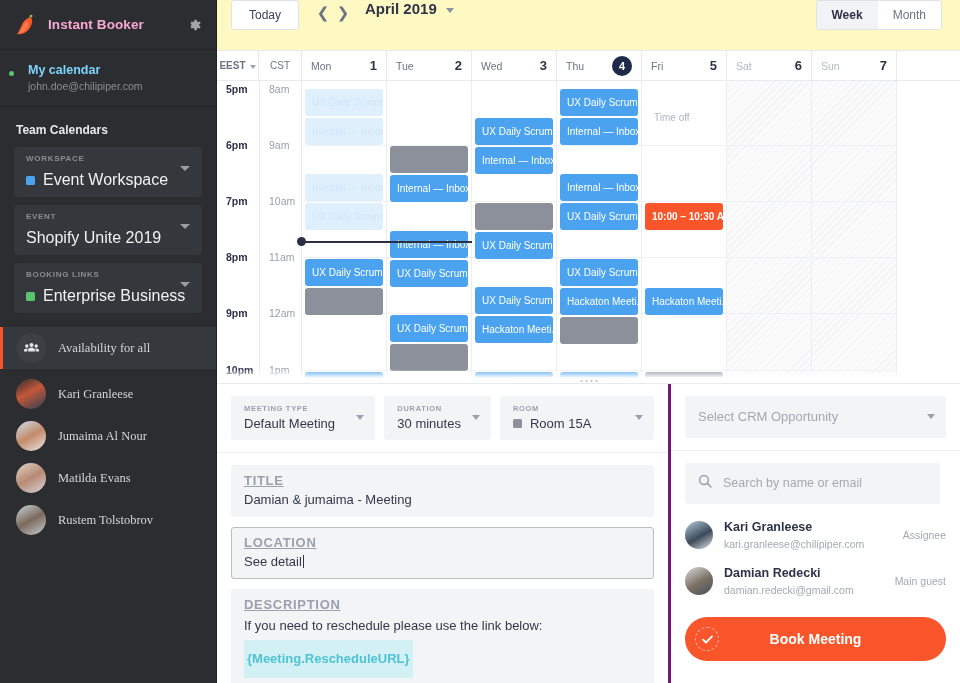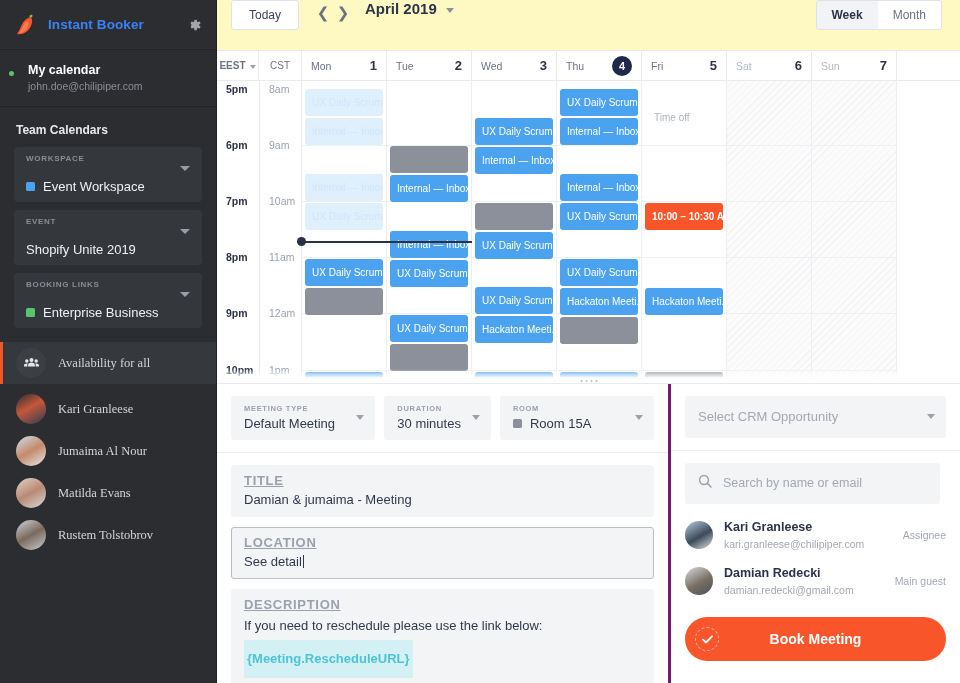--- a/index.html
+++ b/index.html
@@ -21,21 +21,21 @@
     border-right: 1px solid #1f2124;
   }
   .sb-brand {
     height: 50px; display: flex; align-items: center;
     padding: 0 14px 0 16px;
     border-bottom: 1px solid #232528;
   }
   .sb-logo { width: 20px; height: 22px; position: relative; flex: 0 0 20px; }
   .sb-logo svg { display:block; }
   .sb-title {
-    font-size: 13.5px; font-weight: bold; color: #3b82f6;
+    font-size: 13.5px; font-weight: bold; color: #f9a8d4;
     margin-left: 12px; letter-spacing: .1px; flex: 1;
   }
   .sb-gear { width: 16px; height: 16px; opacity: .72; }
 
   .sb-me {
     height: 57px; display: flex; align-items: center; padding: 0 16px;
     border-bottom: 1px solid #232528;
   }
   .avatar {
     border-radius: 50%; flex: none; position: relative; overflow: hidden;
@@ -44,37 +44,37 @@
   .avatar.sz34 { width: 34px; height: 34px; }
   .avatar.sz30 { width: 30px; height: 30px; }
   .avatar.sz28 { width: 28px; height: 28px; }
   .av-wrap { position: relative; flex: none; }
   .av-dot {
     position: absolute; right: 0px; bottom: 0px;
     width: 9px; height: 9px; border-radius: 50%;
     background: #5ac46c; border: 2px solid #2b2d30;
   }
   .sb-me-txt { margin-left: 12px; line-height: 1.3; overflow: hidden; }
-  .sb-me-name { font-size: 12.5px; font-weight: bold; color: #ffffff; }
+  .sb-me-name { font-size: 12.5px; font-weight: bold; color: #7dd3fc; }
   .sb-me-mail { font-size: 10.5px; color: #8a8d94; margin-top: 2px; }
 
   .sb-section-title {
     font-size: 12px; font-weight: bold; color: #e8e9eb;
     padding: 16px 16px 10px 16px;
   }
   .sb-select {
     margin: 0 14px 8px 14px; background: #34373b; border-radius: 4px;
     padding: 7px 10px 8px 12px; position: relative; cursor: pointer;
   }
   .sb-select-label {
     font-size: 8px; color: #8a8d94; letter-spacing: .7px;
     text-transform: uppercase; font-weight: bold;
   }
   .sb-select-value {
-    font-size: 13px; color: #f0f1f3; margin-top: 16px;
+    font-size: 16px; color: #f0f1f3; margin-top: 8px;
     display: flex; align-items: center; white-space: nowrap;
   }
   .sw { width: 9px; height: 9px; border-radius: 1.5px; margin-right: 8px; flex: none; }
   .caret-dn {
     position: absolute; right: 12px; top: 19px;
     width: 0; height: 0; border-left: 5px solid transparent;
     border-right: 5px solid transparent; border-top: 5px solid #9a9da3;
   }
 
   .sb-list { margin-top: 6px; font-family: Liberation Serif, serif; }

